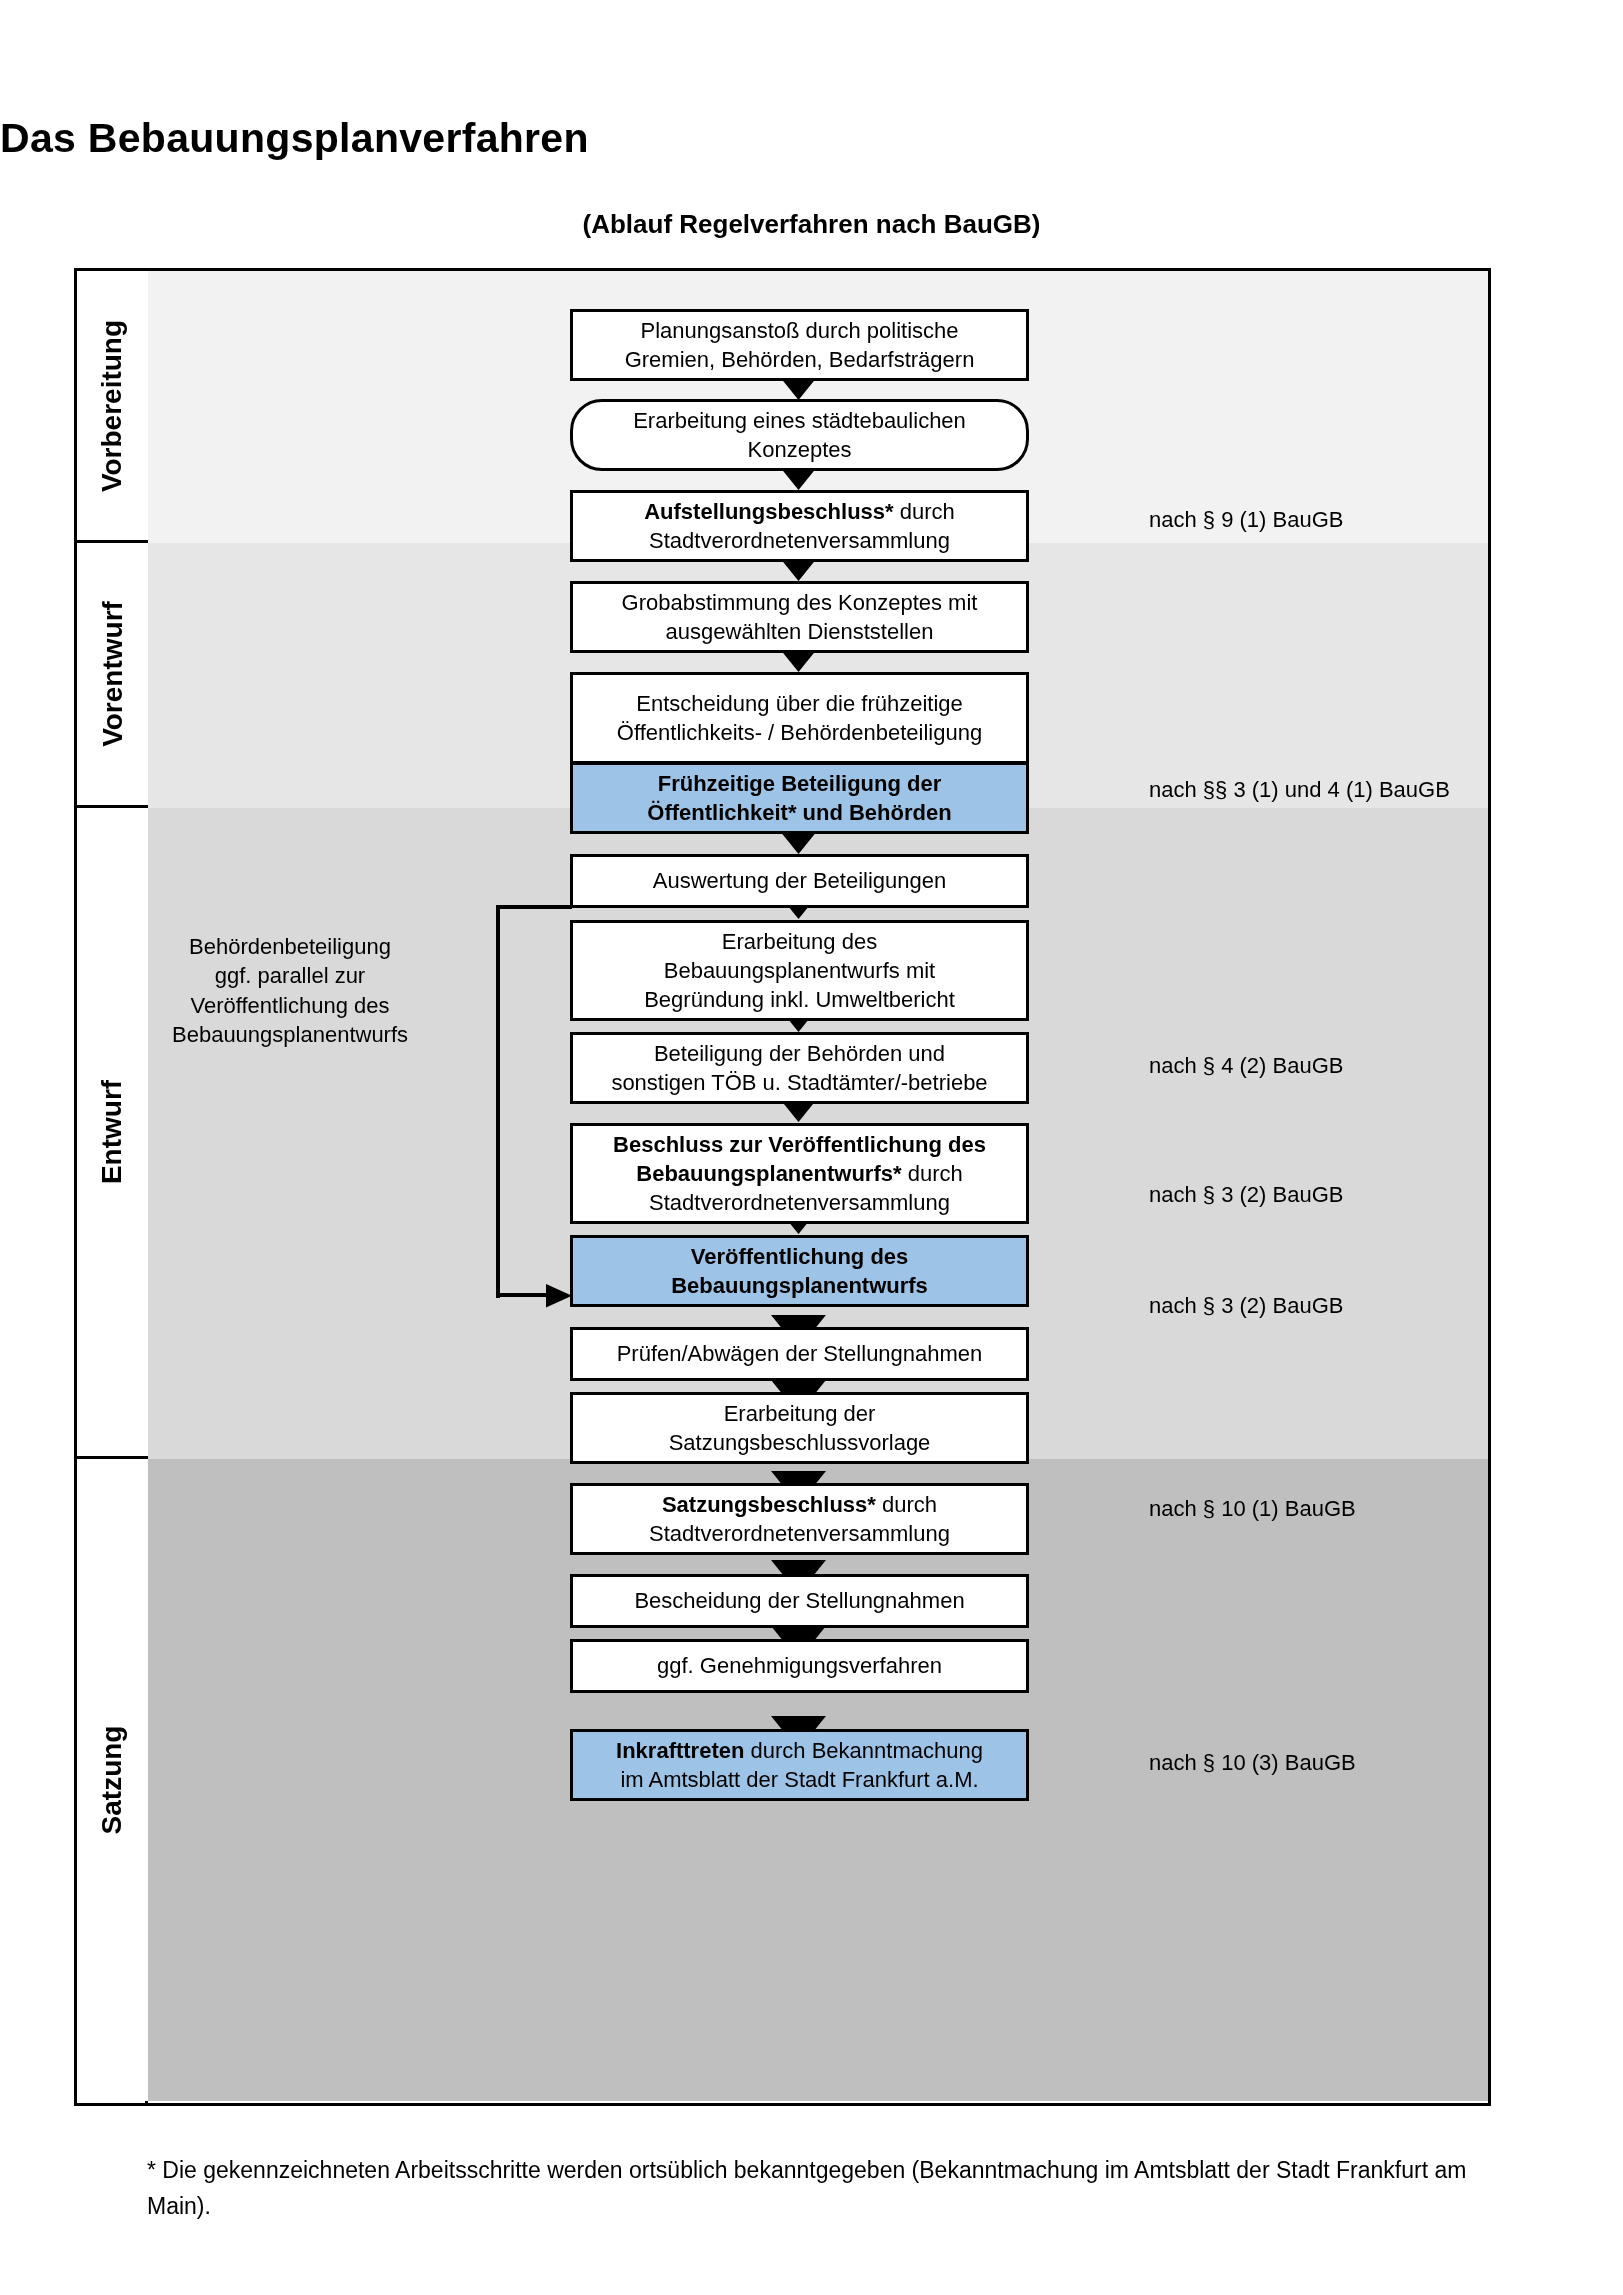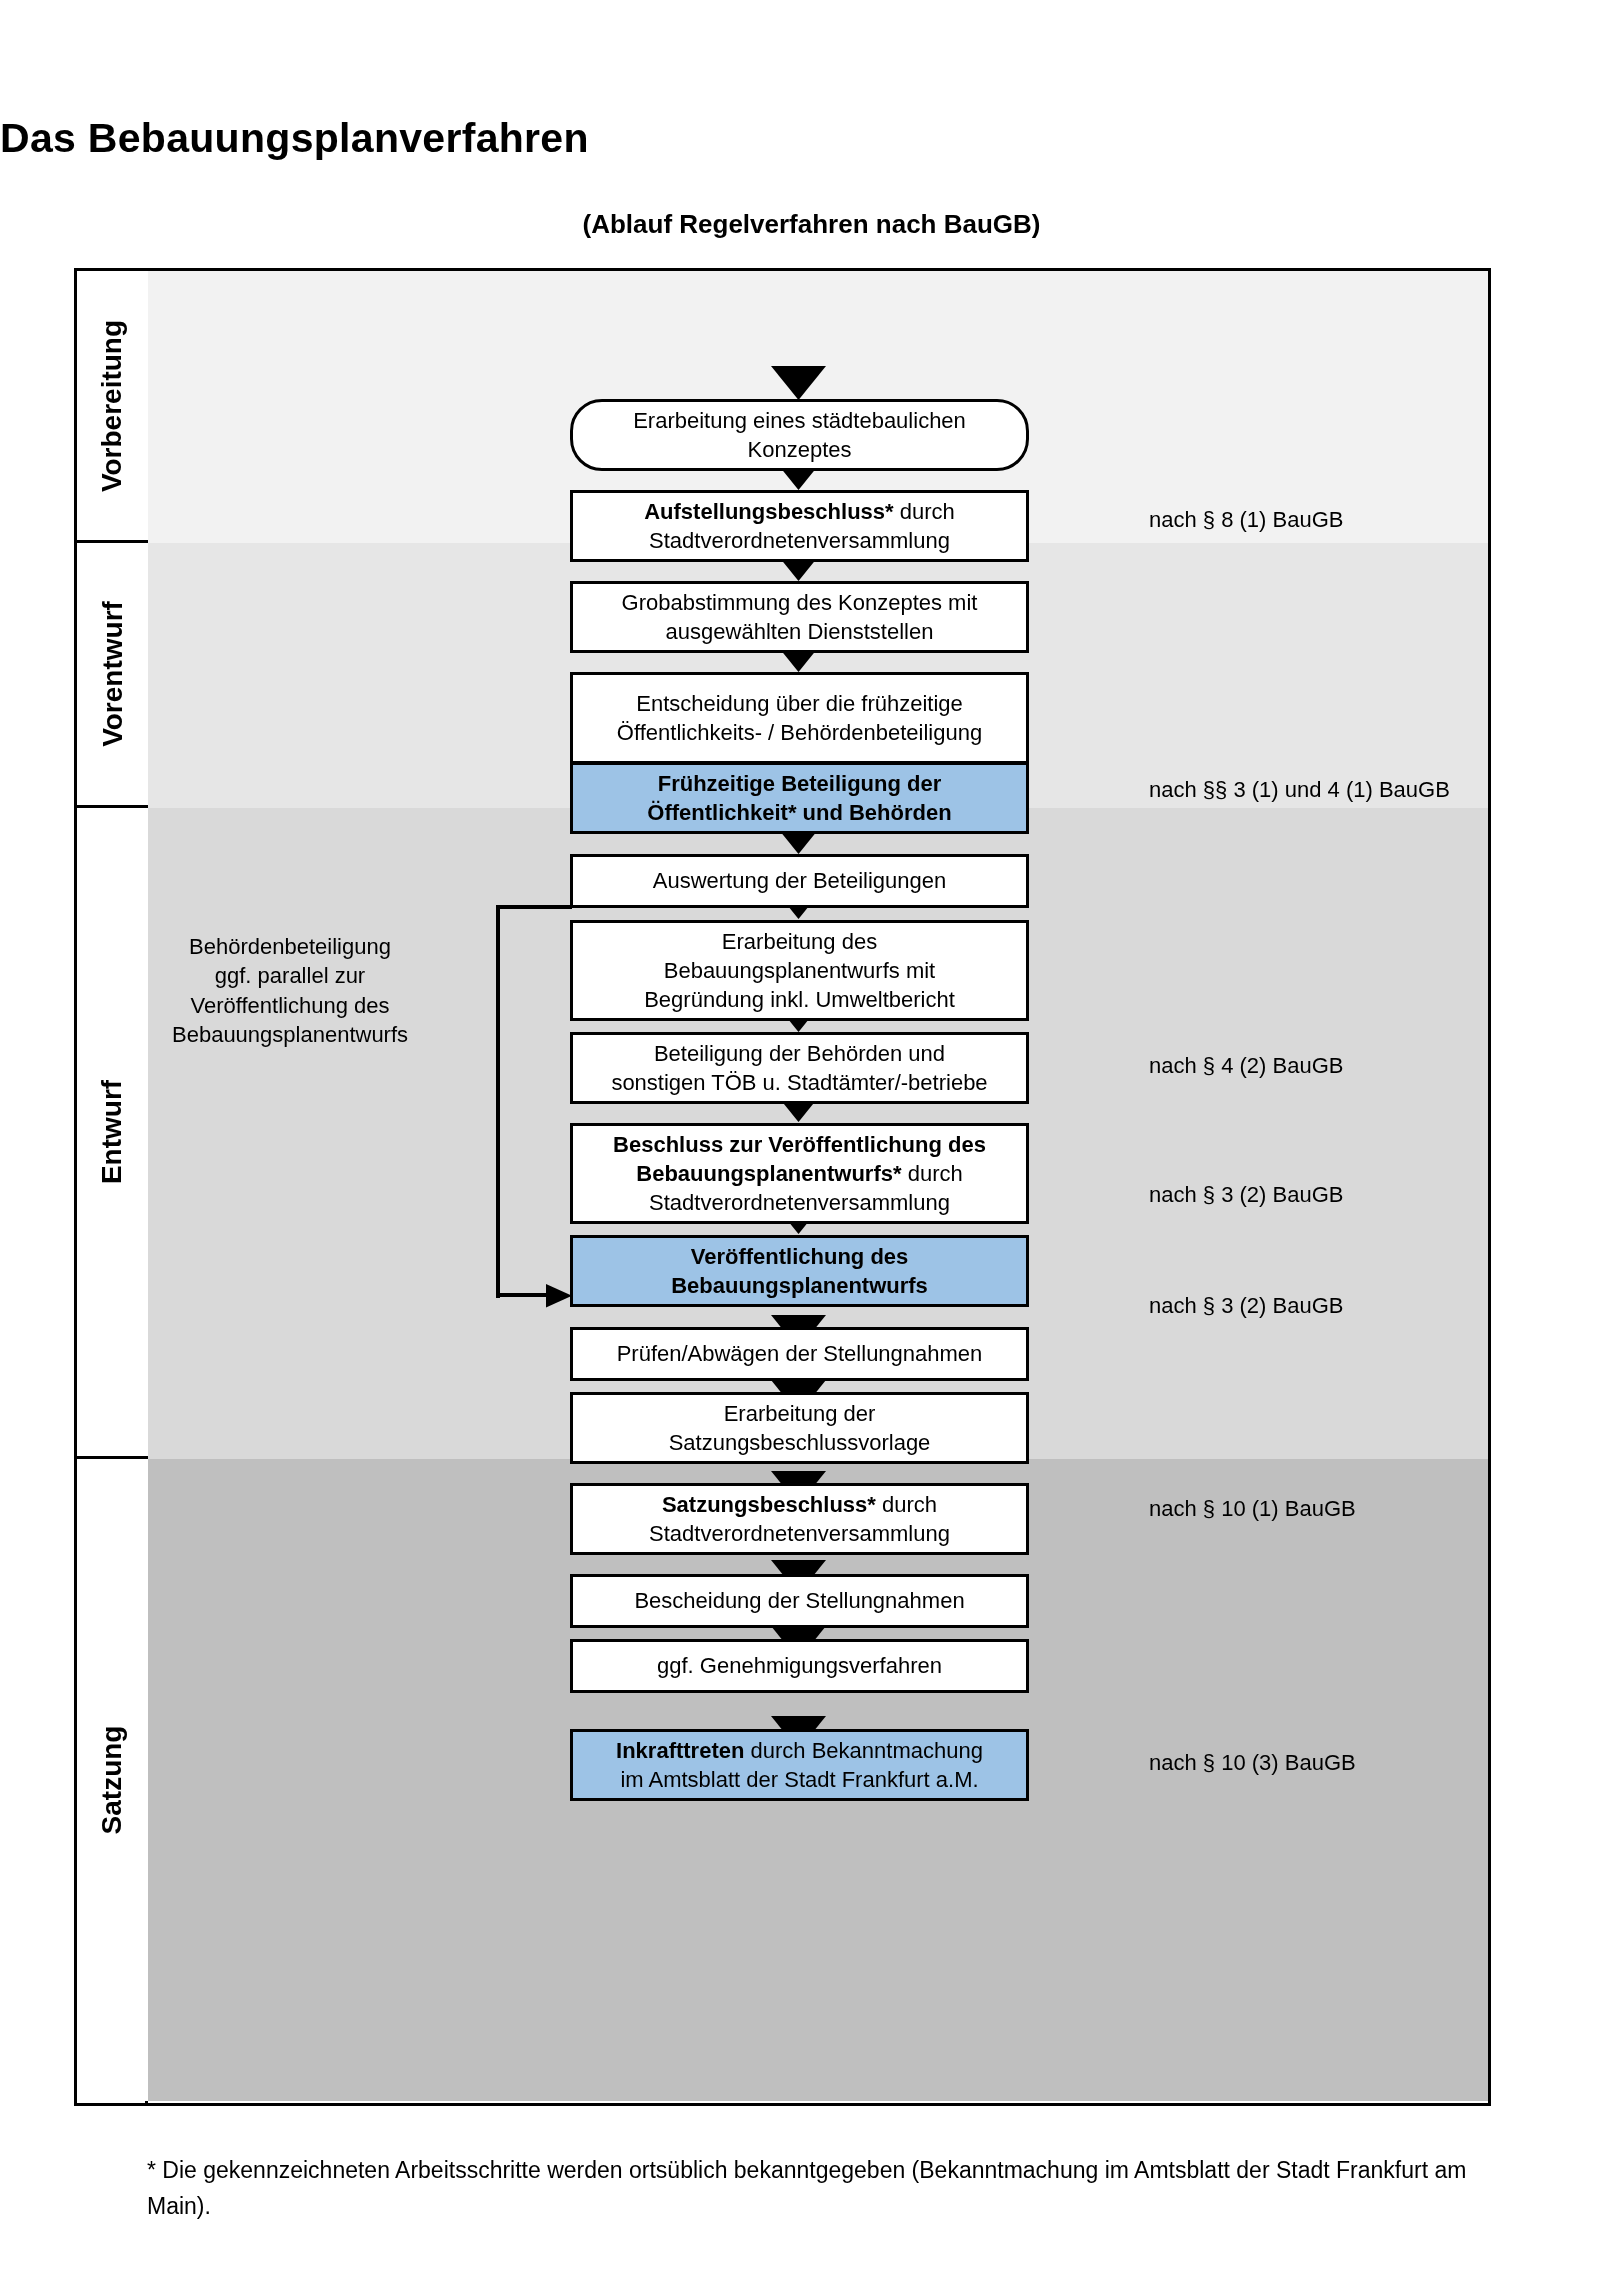--- a/index.html
+++ b/index.html
@@ -94,20 +94,26 @@
   <div class="br-h" style="left:419px;top:1022px;width:59px;"></div>
   <div class="br-head" style="left:469px;top:1013px;"></div>
 
   <div class="sidenote" style="left:95px;top:661px;">
     <div>Behördenbeteiligung</div>
     <div>ggf. parallel zur</div>
     <div>Veröffentlichung des</div>
     <div>Bebauungsplanentwurfs</div>
   </div>
 
+  <div class="pbox" style="top:38px;height:72px;">
+    <div>
+      <div>Planungsanstoß durch politische</div>
+      <div>Gremien, Behörden, Bedarfsträgern</div>
+    </div>
+  </div>
 
   <div class="pbox" style="top:128px;height:72px;border-radius:32px;">
     <div>
       <div>Erarbeitung eines städtebaulichen</div>
       <div>Konzeptes</div>
     </div>
   </div>
 
   <div class="pbox" style="top:219px;height:72px;">
     <div>
@@ -205,21 +211,21 @@
     </div>
   </div>
 
   <div class="pbox blue" style="top:1458px;height:72px;">
     <div>
       <div><b>Inkrafttreten</b> durch Bekanntmachung</div>
       <div>im Amtsblatt der Stadt Frankfurt a.M.</div>
     </div>
   </div>
 
-  <div class="legal" style="left:1072px;top:236px;">nach § 8 (1) BauGB</div>
+  <div class="legal" style="left:1072px;top:236px;">nach § 9 (1) BauGB</div>
   <div class="legal" style="left:1072px;top:506px;">nach §§ 3 (1) und 4 (1) BauGB</div>
   <div class="legal" style="left:1072px;top:782px;">nach § 4 (2) BauGB</div>
   <div class="legal" style="left:1072px;top:911px;">nach § 3 (2) BauGB</div>
   <div class="legal" style="left:1072px;top:1022px;">nach § 3 (2) BauGB</div>
   <div class="legal" style="left:1072px;top:1225px;">nach § 10 (1) BauGB</div>
   <div class="legal" style="left:1072px;top:1479px;">nach § 10 (3) BauGB</div>
 
 </div>
 
 <div class="footnote">* Die gekennzeichneten Arbeitsschritte werden ortsüblich bekanntgegeben (Bekanntmachung im Amtsblatt  der Stadt Frankfurt am Main).</div>

